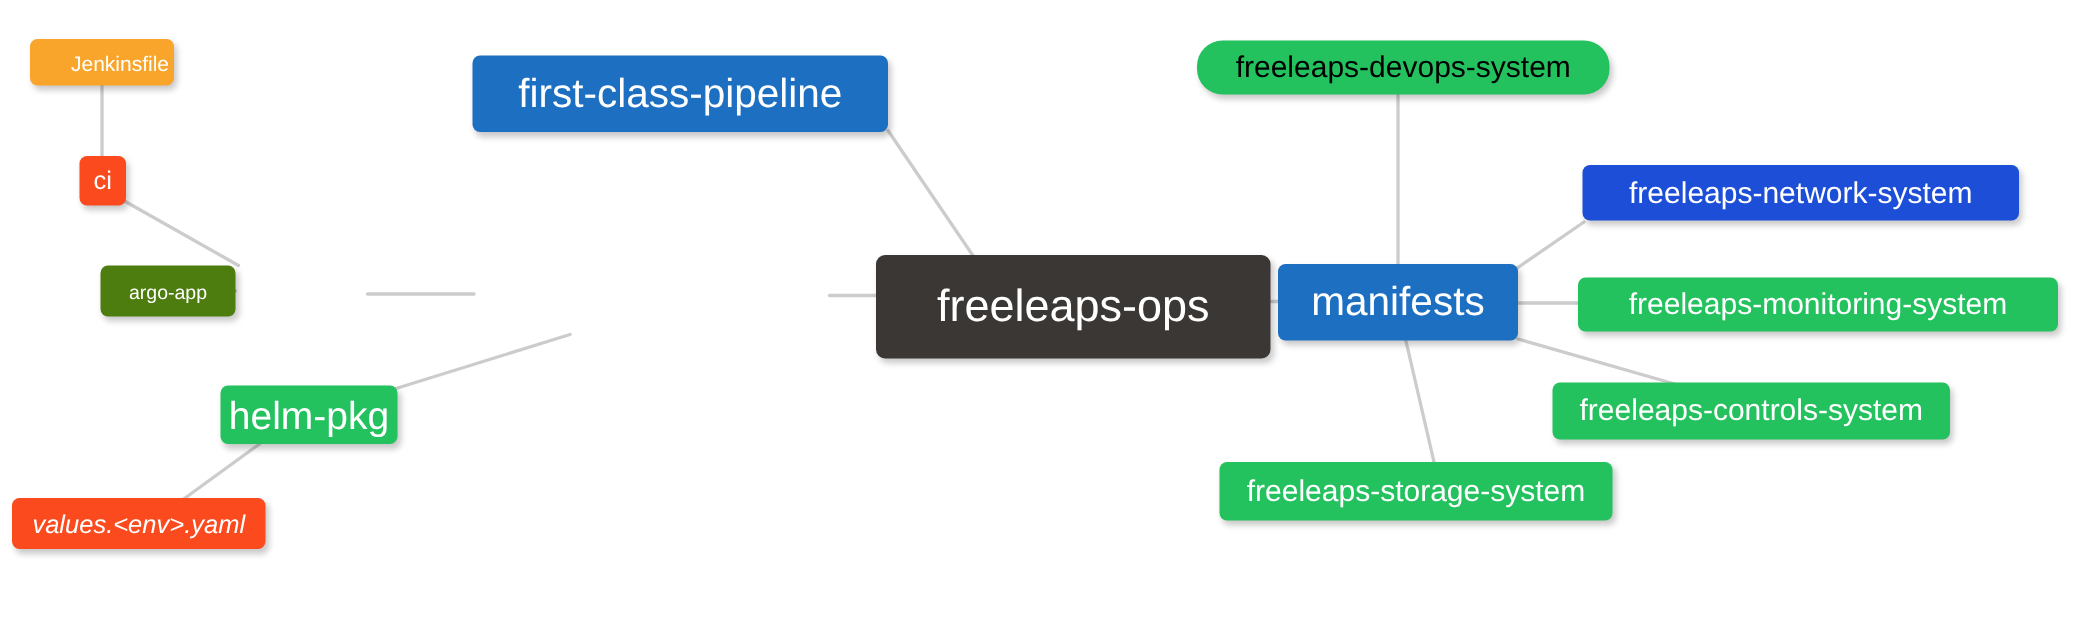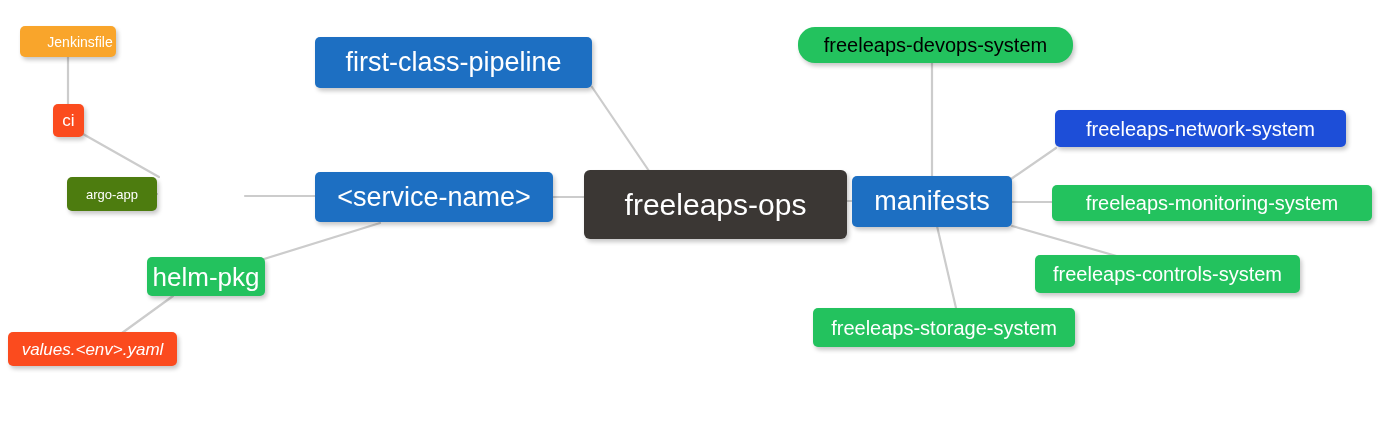--- a/index.html
+++ b/index.html
@@ -64,21 +64,20 @@
     <line x1="1012" y1="226" x2="1120" y2="257" stroke="#cccccc"></line>
     <line x1="937" y1="226" x2="956" y2="308" stroke="#cccccc"></line>
   </svg>
 
   <div class="node" style="left: 20px; top: 26px; width: 96px; height: 31px; font-size: 14px; background: rgb(249, 165, 43); color: rgb(255, 255, 255); padding-left: 24px;">Jenkinsfile</div>
   <div class="node" style="left: 53px; top: 104px; width: 31px; height: 33px; font-size: 17px; background: rgb(251, 75, 30); color: rgb(255, 255, 255);">ci</div>
   <div class="node" style="left: 31px; top: 177px; width: 90px; height: 34px; font-size: 13px; background: #4d7c0f; color: rgb(255, 255, 255); margin-left: 36px;">argo-app</div>
   <div class="node" style="left: 147px; top: 257px; width: 118px; height: 39px; font-size: 26px; background: rgb(35, 194, 94); color: rgb(255, 255, 255);">helm-pkg</div>
   <div class="node" style="left: 8px; top: 332px; width: 169px; height: 34px; font-size: 17px; background: rgb(251, 75, 30); color: rgb(255, 255, 255); font-style: italic;">values.&lt;env&gt;.yaml</div>
   <div class="node" style="left: 315px; top: 37px; width: 277px; height: 51px; font-size: 27px; background: rgb(29, 111, 194); color: rgb(255, 255, 255);">first-class-pipeline</div>
-  <div class="node" style="left: 315px; top: 172px; width: 238px; height: 50px; font-size: 27px; background: rgb(29, 111, 194); color: rgb(255, 255, 255);">&lt;service-name&gt;</div>
   <div class="node root" style="left: 584px; top: 170px; width: 263px; height: 69px; font-size: 30px; background: rgb(59, 55, 52); color: rgb(255, 255, 255);">freeleaps-ops</div>
   <div class="node" style="left: 852px; top: 176px; width: 160px; height: 51px; font-size: 27px; background: rgb(29, 111, 194); color: rgb(255, 255, 255);">manifests</div>
   <div class="node" style="left: 798px; top: 27px; width: 275px; height: 36px; font-size: 20px; background: rgb(35, 194, 94); color: #000000; border-radius: 17px;">freeleaps-devops-system</div>
   <div class="node" style="left: 1055px; top: 110px; width: 291px; height: 37px; font-size: 20px; background: #1d4ed8; color: rgb(255, 255, 255);">freeleaps-network-system</div>
   <div class="node" style="left: 1052px; top: 185px; width: 320px; height: 36px; font-size: 20px; background: rgb(35, 194, 94); color: rgb(255, 255, 255);">freeleaps-monitoring-system</div>
   <div class="node" style="left: 1035px; top: 255px; width: 265px; height: 38px; font-size: 20px; background: rgb(35, 194, 94); color: rgb(255, 255, 255);">freeleaps-controls-system</div>
   <div class="node" style="left: 813px; top: 308px; width: 262px; height: 39px; font-size: 20px; background: rgb(35, 194, 94); color: rgb(255, 255, 255);">freeleaps-storage-system</div>
 
 </div>
 

